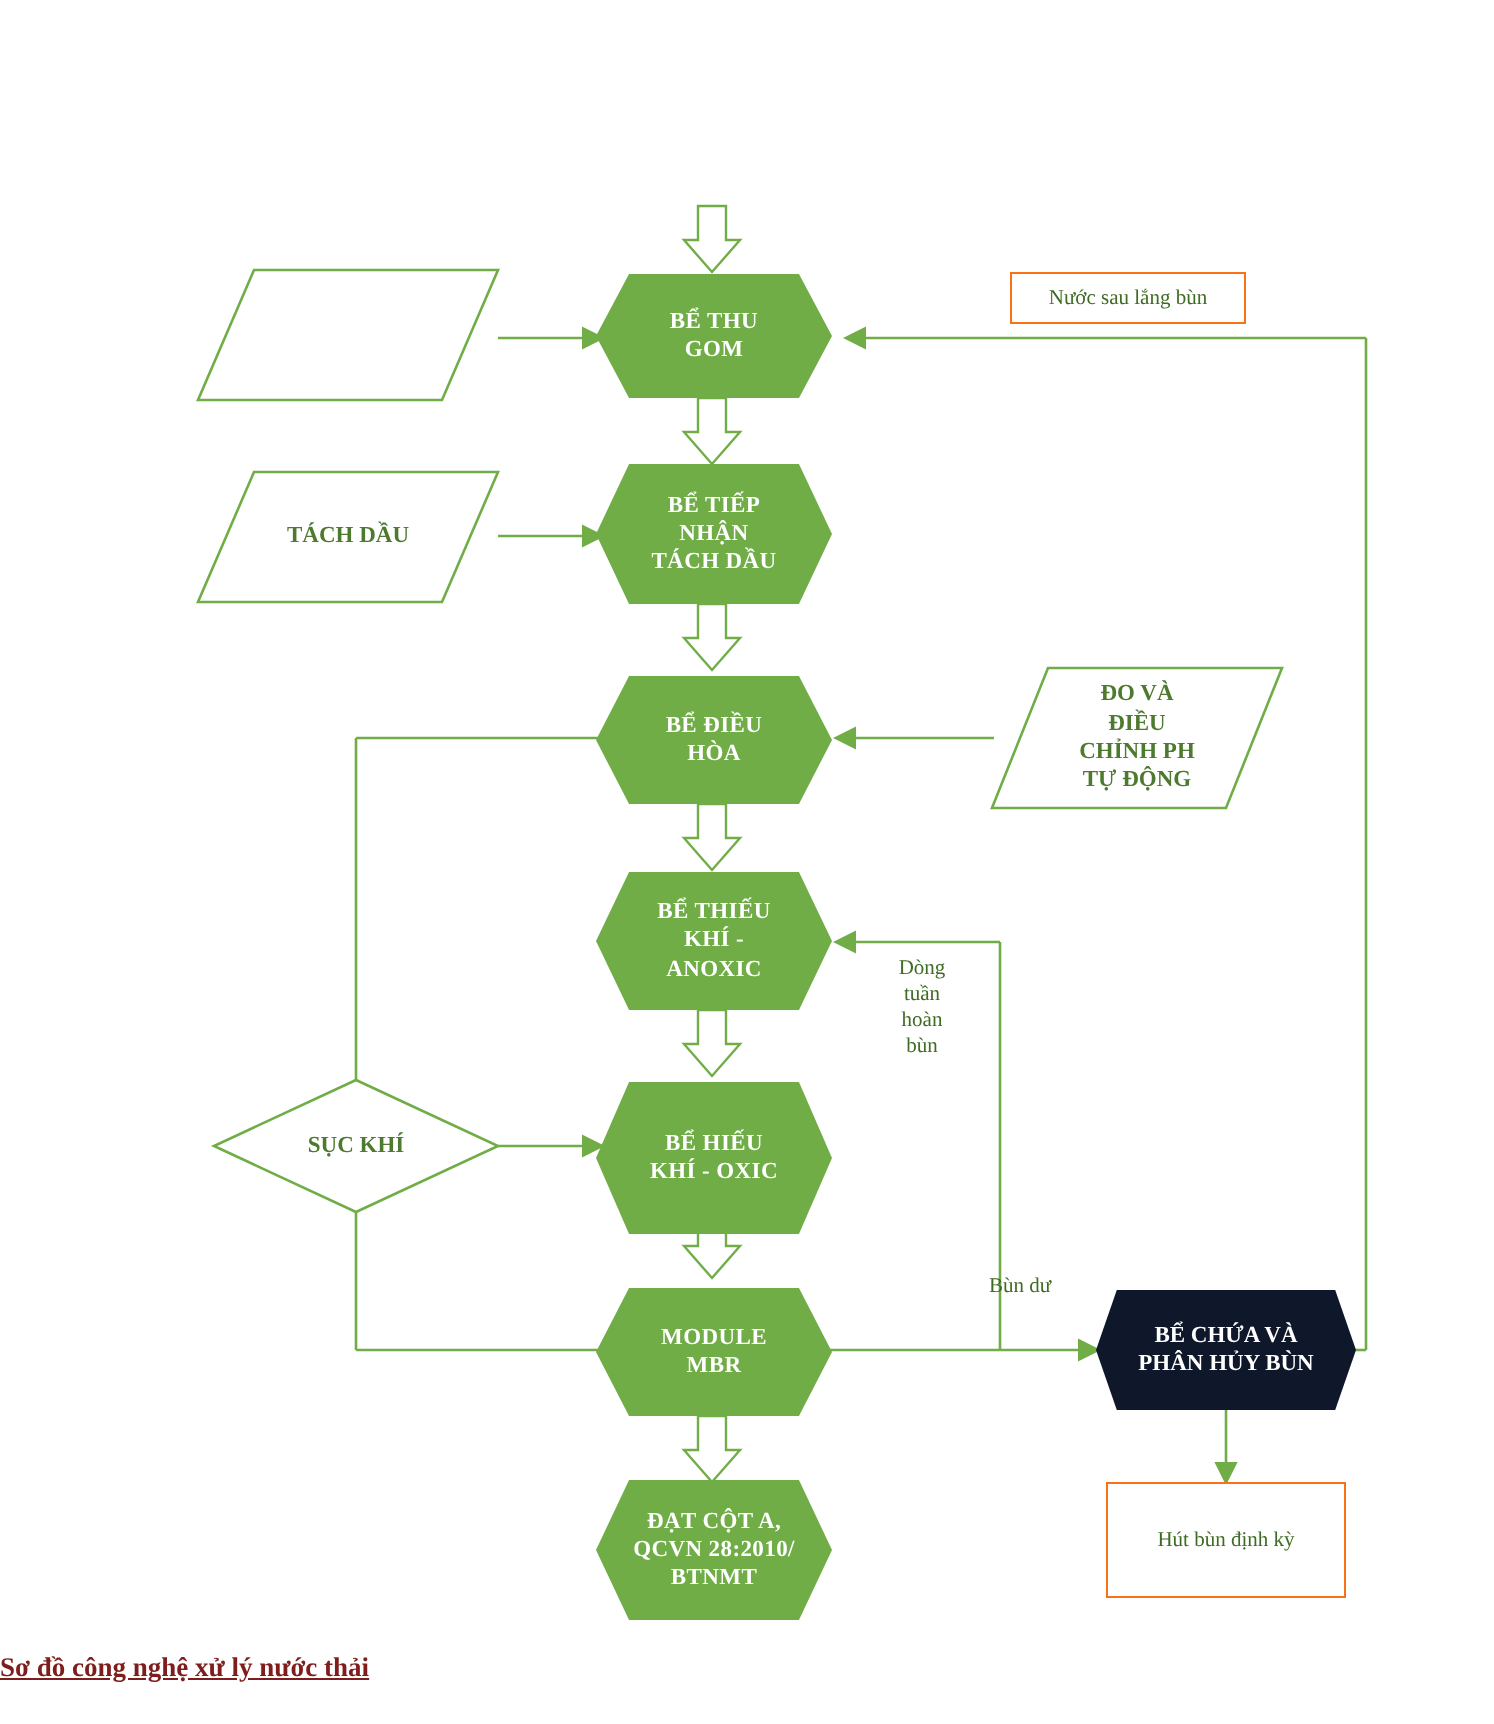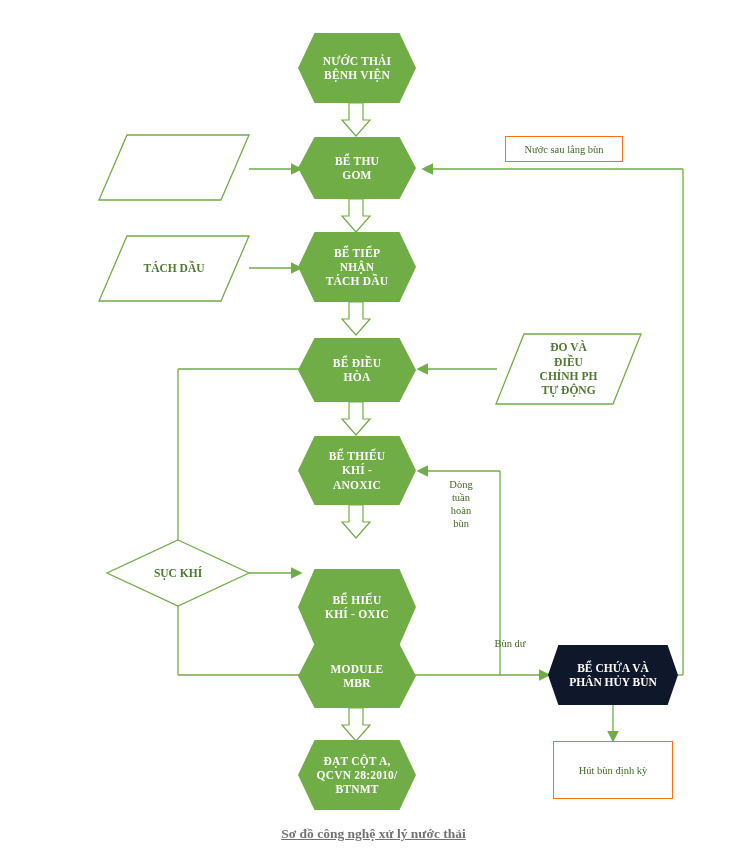--- a/index.html
+++ b/index.html
@@ -11,21 +11,21 @@
   .hex{background:#70ad47;color:#ffffff;font-weight:bold;font-size:11.5px;line-height:1.22;
        clip-path:polygon(14% 0%, 86% 0%, 100% 50%, 86% 100%, 14% 100%, 0% 50%);
        letter-spacing:.2px;}
   .hexwide{background:#0f172a;color:#ffffff;font-weight:bold;font-size:11.5px;line-height:1.22;
        clip-path:polygon(8% 0%, 92% 0%, 100% 50%, 92% 100%, 8% 100%, 0% 50%);}
   .para{color:#4d7a2f;font-weight:bold;font-size:11.5px;line-height:1.25;}
   .para .inner{width:100%;height:100%;display:flex;align-items:center;justify-content:center;}
   .diamond{color:#4d7a2f;font-weight:bold;font-size:11.5px;}
   .box{border:1px solid #f97316;color:#3f6b22;font-size:10.5px;background:#ffffff;}
   .lbl{position:absolute;color:#3f6b22;font-size:10.5px;line-height:1.25;text-align:center;}
-  .caption{position:absolute;width:100%;text-align:center;font-weight:bold;font-size:13.5px;color:#737373;}
+  .caption{position:absolute;width:100%;font-weight:bold;font-size:13.5px;color:#7f1d1d;}
   .caption span{text-decoration:underline;}
   .nowrap{white-space:pre-line;}
 </style>
 </head>
 <body>
 
 <div id="canvas">
 
   <svg id="lines" viewBox="0 0 747 862">
     <defs>
@@ -67,38 +67,36 @@
     </g>
 
     <g fill="#ffffff" stroke="#70ad47" stroke-width="1.3">
       <path d="M127,135 L249,135 L221,200 L99,200 Z"></path>
       <path d="M127,236 L249,236 L221,301 L99,301 Z"></path>
       <path d="M524,334 L641,334 L613,404 L496,404 Z"></path>
       <path d="M178,540 L249,573 L178,606 L107,573 Z"></path>
     </g>
   </svg>
 
-  <div class="node hex nowrap" style="left:298px;top:33px;width:118px;height:70px;">NƯỚC THẢI
-BỆNH VIỆN</div>
 
   <div class="node hex nowrap" style="left:298px;top:137px;width:118px;height:62px;">BỂ THU
 GOM</div>
 
   <div class="node hex nowrap" style="left:298px;top:232px;width:118px;height:70px;">BỂ TIẾP
 NHẬN
 TÁCH DẦU</div>
 
   <div class="node hex nowrap" style="left:298px;top:338px;width:118px;height:64px;">BỂ ĐIỀU
 HÒA</div>
 
   <div class="node hex nowrap" style="left:298px;top:436px;width:118px;height:69px;">BỂ THIẾU
 KHÍ -
 ANOXIC</div>
 
-  <div class="node hex nowrap" style="left:298px;top:541px;width:118px;height:76px;margin-top:28px;">BỂ HIẾU
+  <div class="node hex nowrap" style="left:298px;top:541px;width:118px;height:76px;">BỂ HIẾU
 KHÍ - OXIC</div>
 
   <div class="node hex nowrap" style="left:298px;top:644px;width:118px;height:64px;">MODULE
 MBR</div>
 
   <div class="node hex nowrap" style="left:298px;top:740px;width:118px;height:70px;">ĐẠT CỘT A,
 QCVN 28:2010/
 BTNMT</div>
 
   <div class="node hexwide nowrap" style="left:548px;top:645px;width:130px;height:60px;">BỂ CHỨA VÀ

